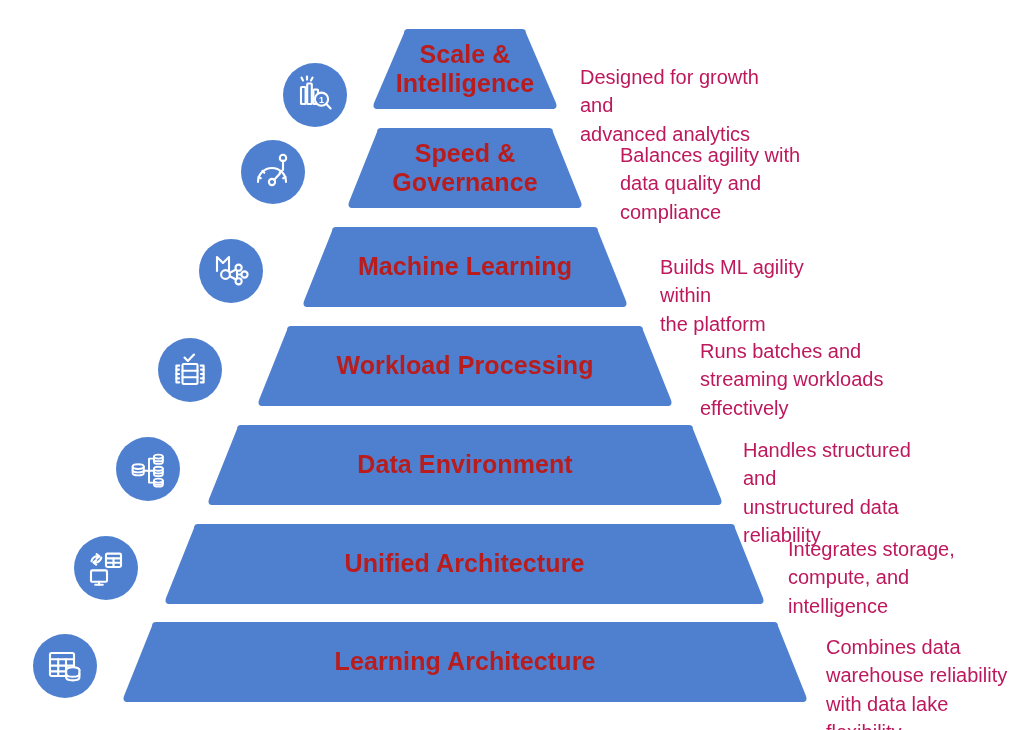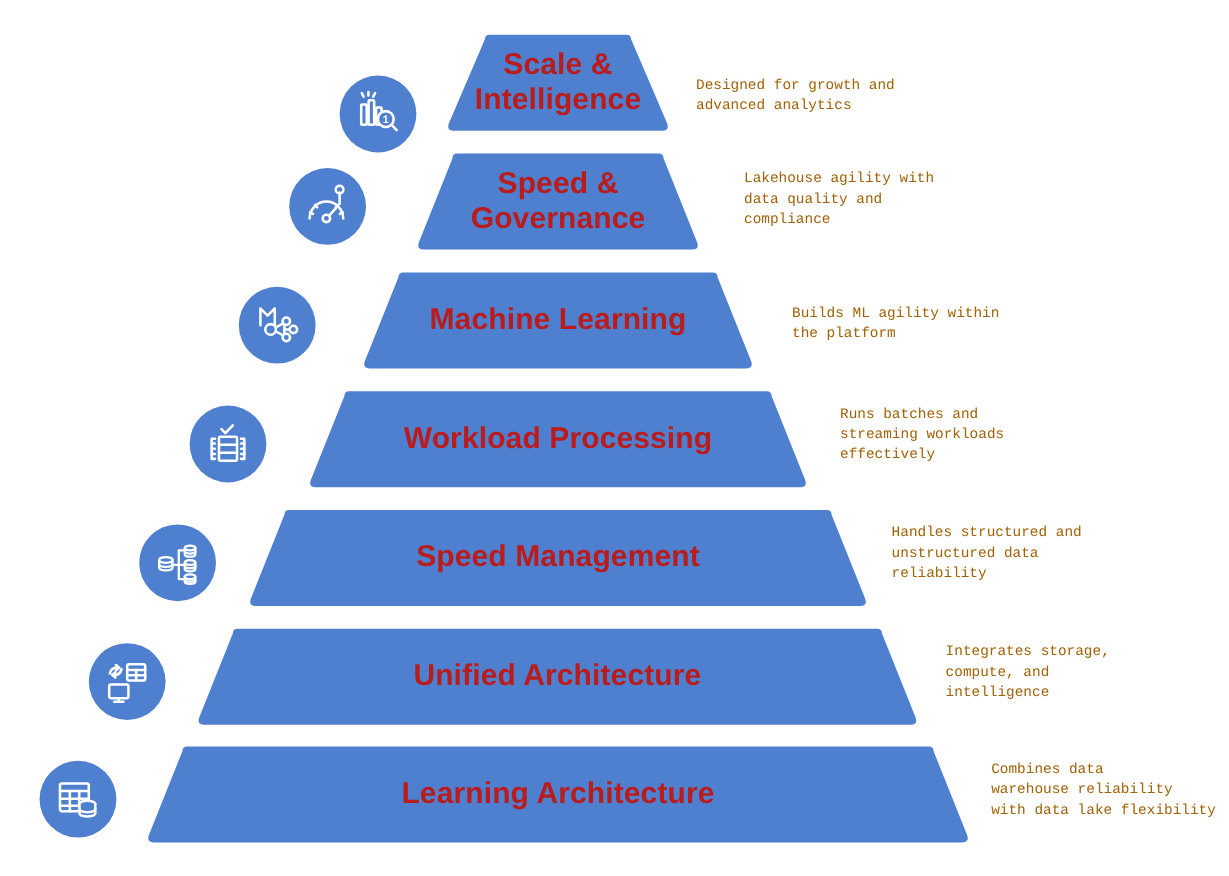--- a/index.html
+++ b/index.html
@@ -51,25 +51,24 @@
     font-weight: bold;
     font-size: 25px;
     line-height: 1.18;
     letter-spacing: 0.1px;
     pointer-events: none;
     padding: 0 12px;
   }
   
   .desc {
     position: absolute;
-    color: #a16207;
-    font-size: 12px;
+    color: #be185d;
+    font-size: 20px;
     line-height: 1.42;
     white-space: pre-line;
-    font-family: Liberation Mono, monospace;
   }
 </style>
 </head>
 <body>
 
 <div id="diagram">
 
   <div class="row" style="top:27px;">
 
     <div class="icon-badge" style="left:283px; top:36px; width:64px; height:64px;">
@@ -118,21 +117,21 @@
       </svg>
     </div>
 
     <div class="band" style="left:345px; width:240px; height:84px;">
       <svg width="240" height="84" viewBox="0 0 240 84">
         <path d="M32 6 Q32 2 36 2 L204 2 Q208 2 208 6 L236 76 Q238 82 232 82 L8 82 Q2 82 4 76 Z" fill="#4f80d0"></path>
       </svg>
       <div class="band-label">Speed &amp; Governance</div>
     </div>
 
-    <div class="desc" style="left:620px; top:15px; width:190px;">Lakehouse agility with
+    <div class="desc" style="left:620px; top:15px; width:190px;">Balances agility with
 data quality and
 compliance</div>
   </div>
 
   <div class="row" style="top:225px;">
 
     <div class="icon-badge" style="left:199px; top:14px; width:64px; height:64px;">
       <svg width="40" height="40" viewBox="0 0 40 40">
         <g stroke="#fff" stroke-width="2.1" fill="none" stroke-linejoin="round" stroke-linecap="round">
           <path d="M6 20 L6 6 L12 12 L18 6 L18 20"></path>
@@ -213,21 +212,21 @@
           <path d="M26 31.6 L26 36 Q26 37.6 30.4 37.6 Q34.8 37.6 34.8 36 L34.8 31.6"></path>
           <path d="M26 34 Q26 35.7 30.4 35.7 Q34.8 35.7 34.8 34"></path>
         </g>
       </svg>
     </div>
 
     <div class="band" style="left:205px; width:520px; height:84px;">
       <svg width="520" height="84" viewBox="0 0 520 84">
         <path d="M32 6 Q32 2 36 2 L484 2 Q488 2 488 6 L516 76 Q518 82 512 82 L8 82 Q2 82 4 76 Z" fill="#4f80d0"></path>
       </svg>
-      <div class="band-label">Speed Management</div>
+      <div class="band-label">Data Environment</div>
     </div>
 
     <div class="desc" style="left:743px; top:13px; width:195px;">Handles structured and
 unstructured data
 reliability</div>
   </div>
 
   <div class="row" style="top:522px;">
 
     <div class="icon-badge" style="left:74px; top:14px; width:64px; height:64px;">

